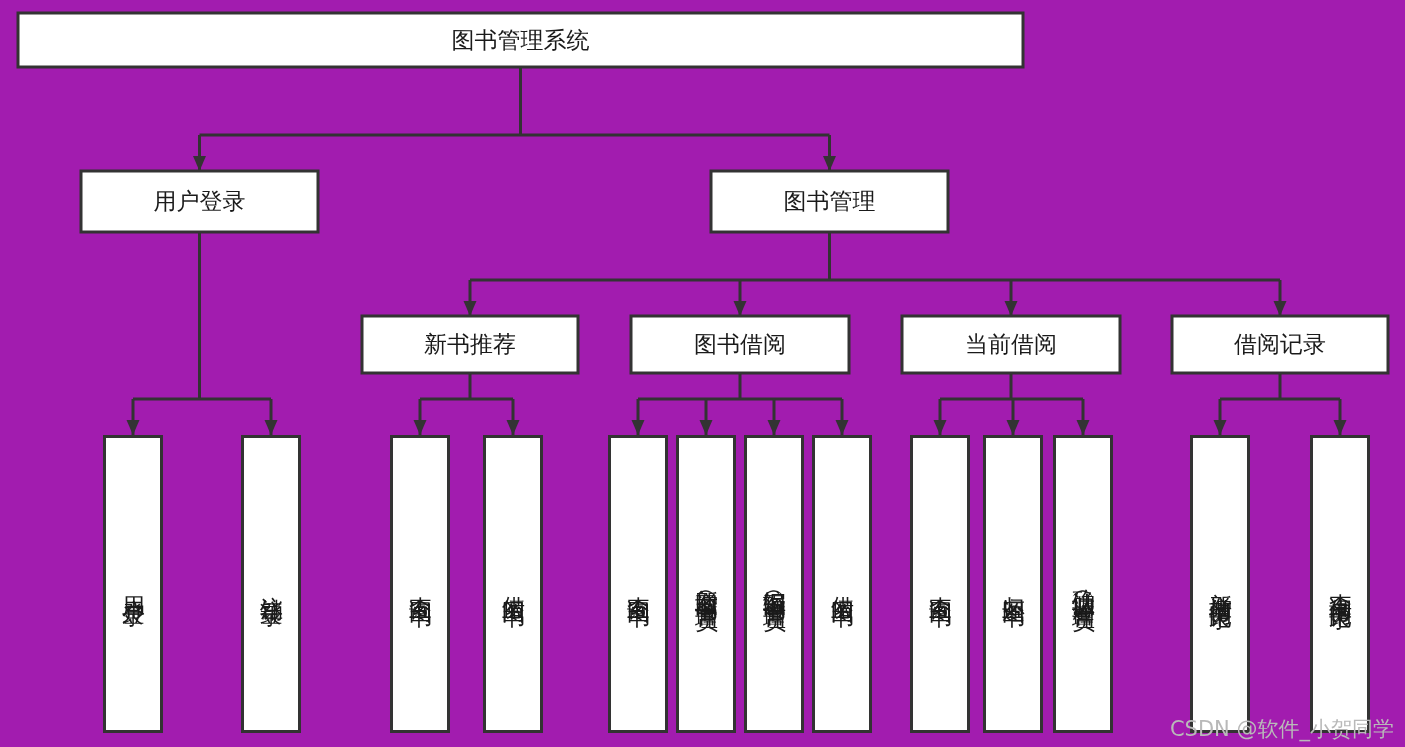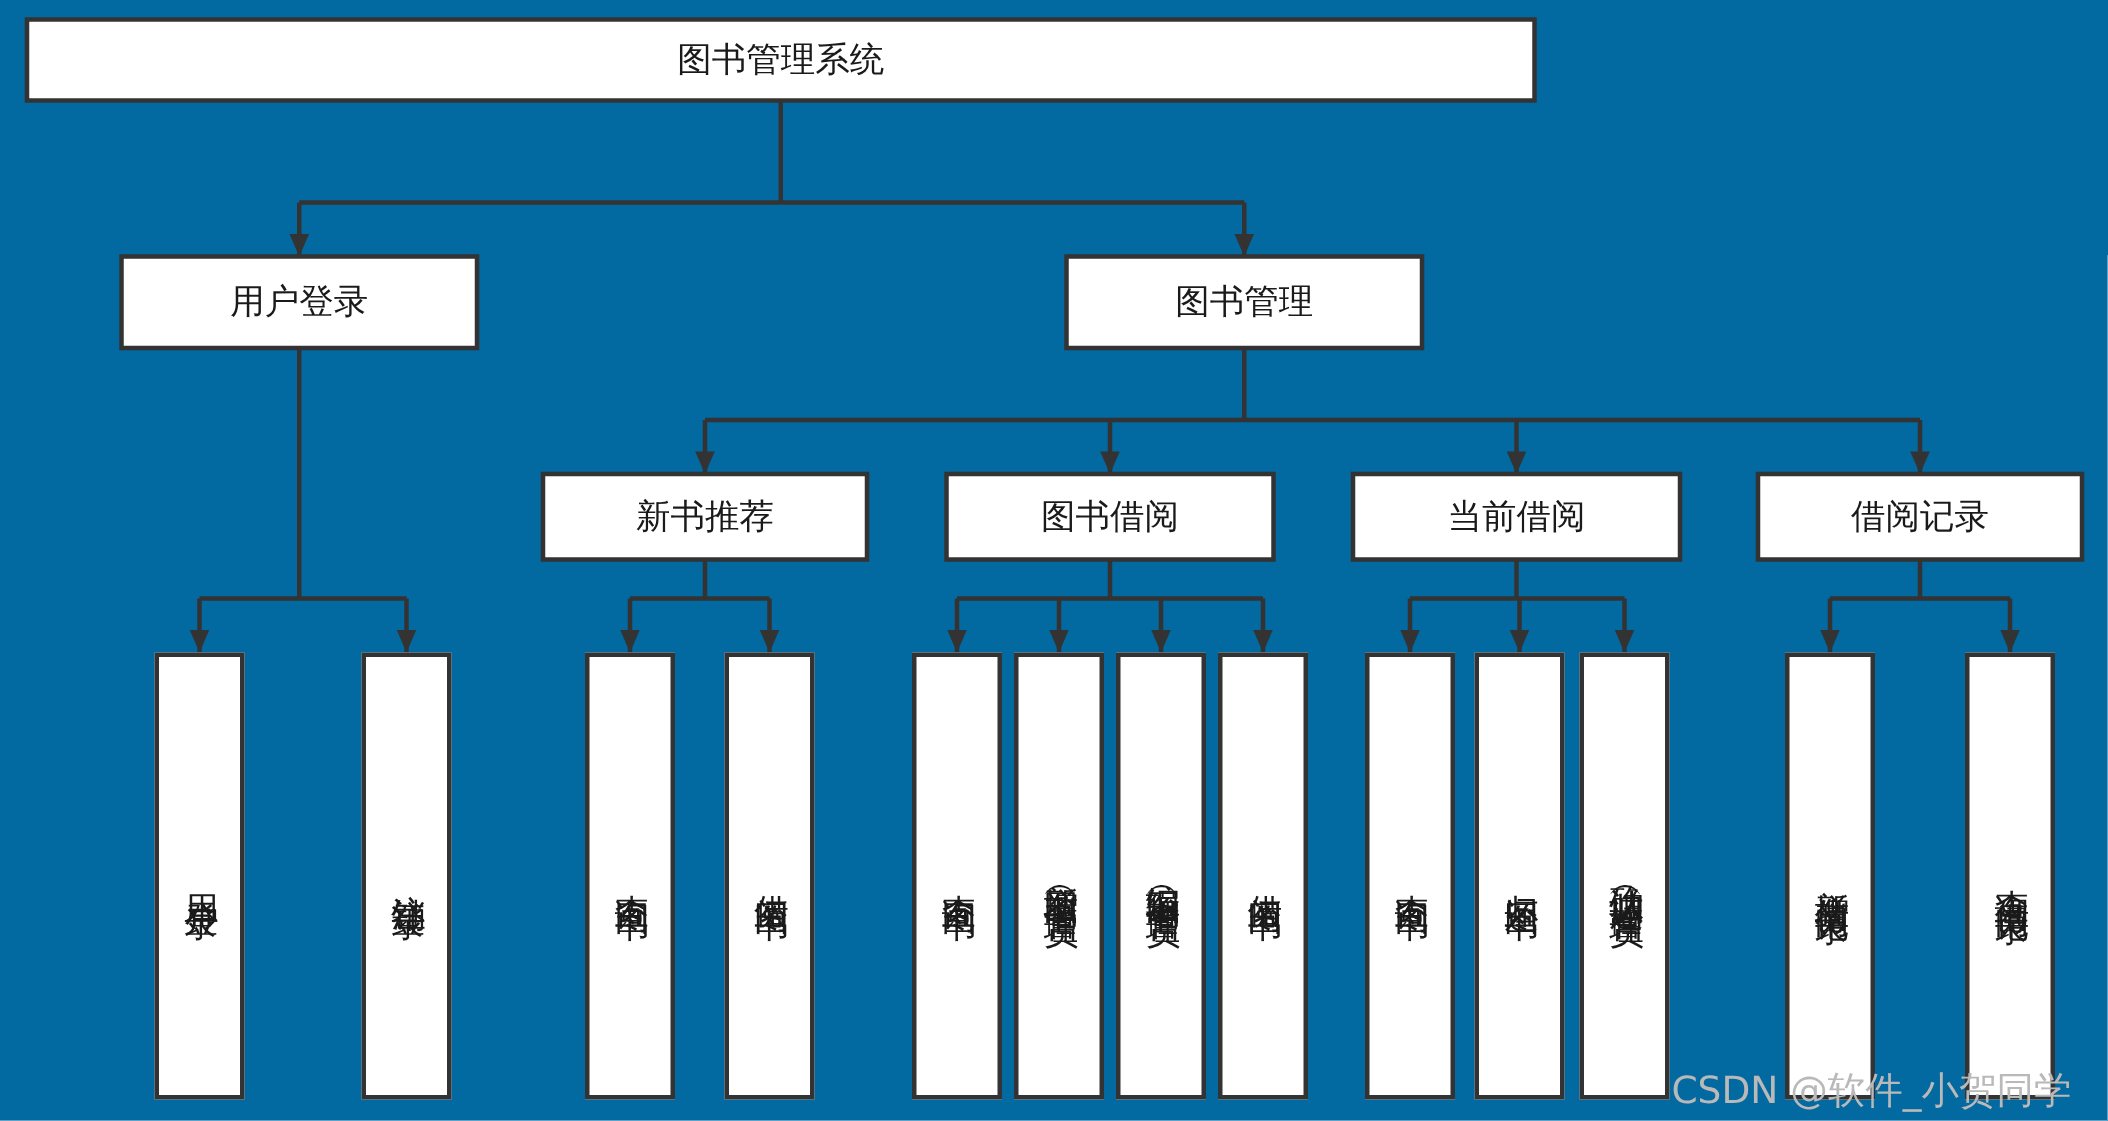--- a/index.html
+++ b/index.html
@@ -1,21 +1,21 @@
 <!DOCTYPE html>
 <html><head>
 <meta charset="utf-8">
 <style>
   html,body{margin:0;padding:0;background:#ffffff;}
   body{
     font-family:"DejaVu Sans","Liberation Sans",sans-serif;
     width:1405px;height:747px;overflow:hidden;position:relative;
   }
   #diagram-root{
-    position:relative;width:1405px;height:747px;background:#0369a1;text-align:right;
+    position:relative;width:1405px;height:747px;background:#a21caf;text-align:right;
   }
   svg#flow{position:absolute;left:0;top:0;width:1405px;height:747px;display:block;}
   .node-rect{fill:#ffffff;stroke:#333333;stroke-width:3;}
   .conn{stroke:#333333;stroke-width:3;fill:none;}
   .arrow-head{fill:#333333;}
   .node-label-h{
     font-family:"DejaVu Sans","Liberation Sans",sans-serif;
     font-size:23px;fill:#1a1a1a;text-anchor:middle;dominant-baseline:middle;
   }
   .node-label-v{
@@ -24,23 +24,23 @@
     writing-mode:vertical-rl;text-orientation:upright;
     line-height:1.12;letter-spacing:3px;white-space:nowrap;
   }
   .vbox{
     position:absolute;box-sizing:border-box;
     border:3px solid #333333;background:#ffffff;
     display:flex;align-items:center;justify-content:center;
     overflow:hidden;
   }
   .watermark{
-    position:absolute;right:24px;bottom:4px;
+    position:absolute;right:11px;bottom:4px;
     font-family:"DejaVu Sans","Liberation Sans",sans-serif;
-    font-size:25px;color:#b9b9b9;white-space:nowrap;
+    font-size:21px;color:#b9b9b9;white-space:nowrap;
     pointer-events:none;user-select:none;
   }
 </style>
 </head>
 <body>
 
 <div id="diagram-root">
 
   <svg id="flow" viewBox="0 0 1405 747">
     <g id="connector-group">

